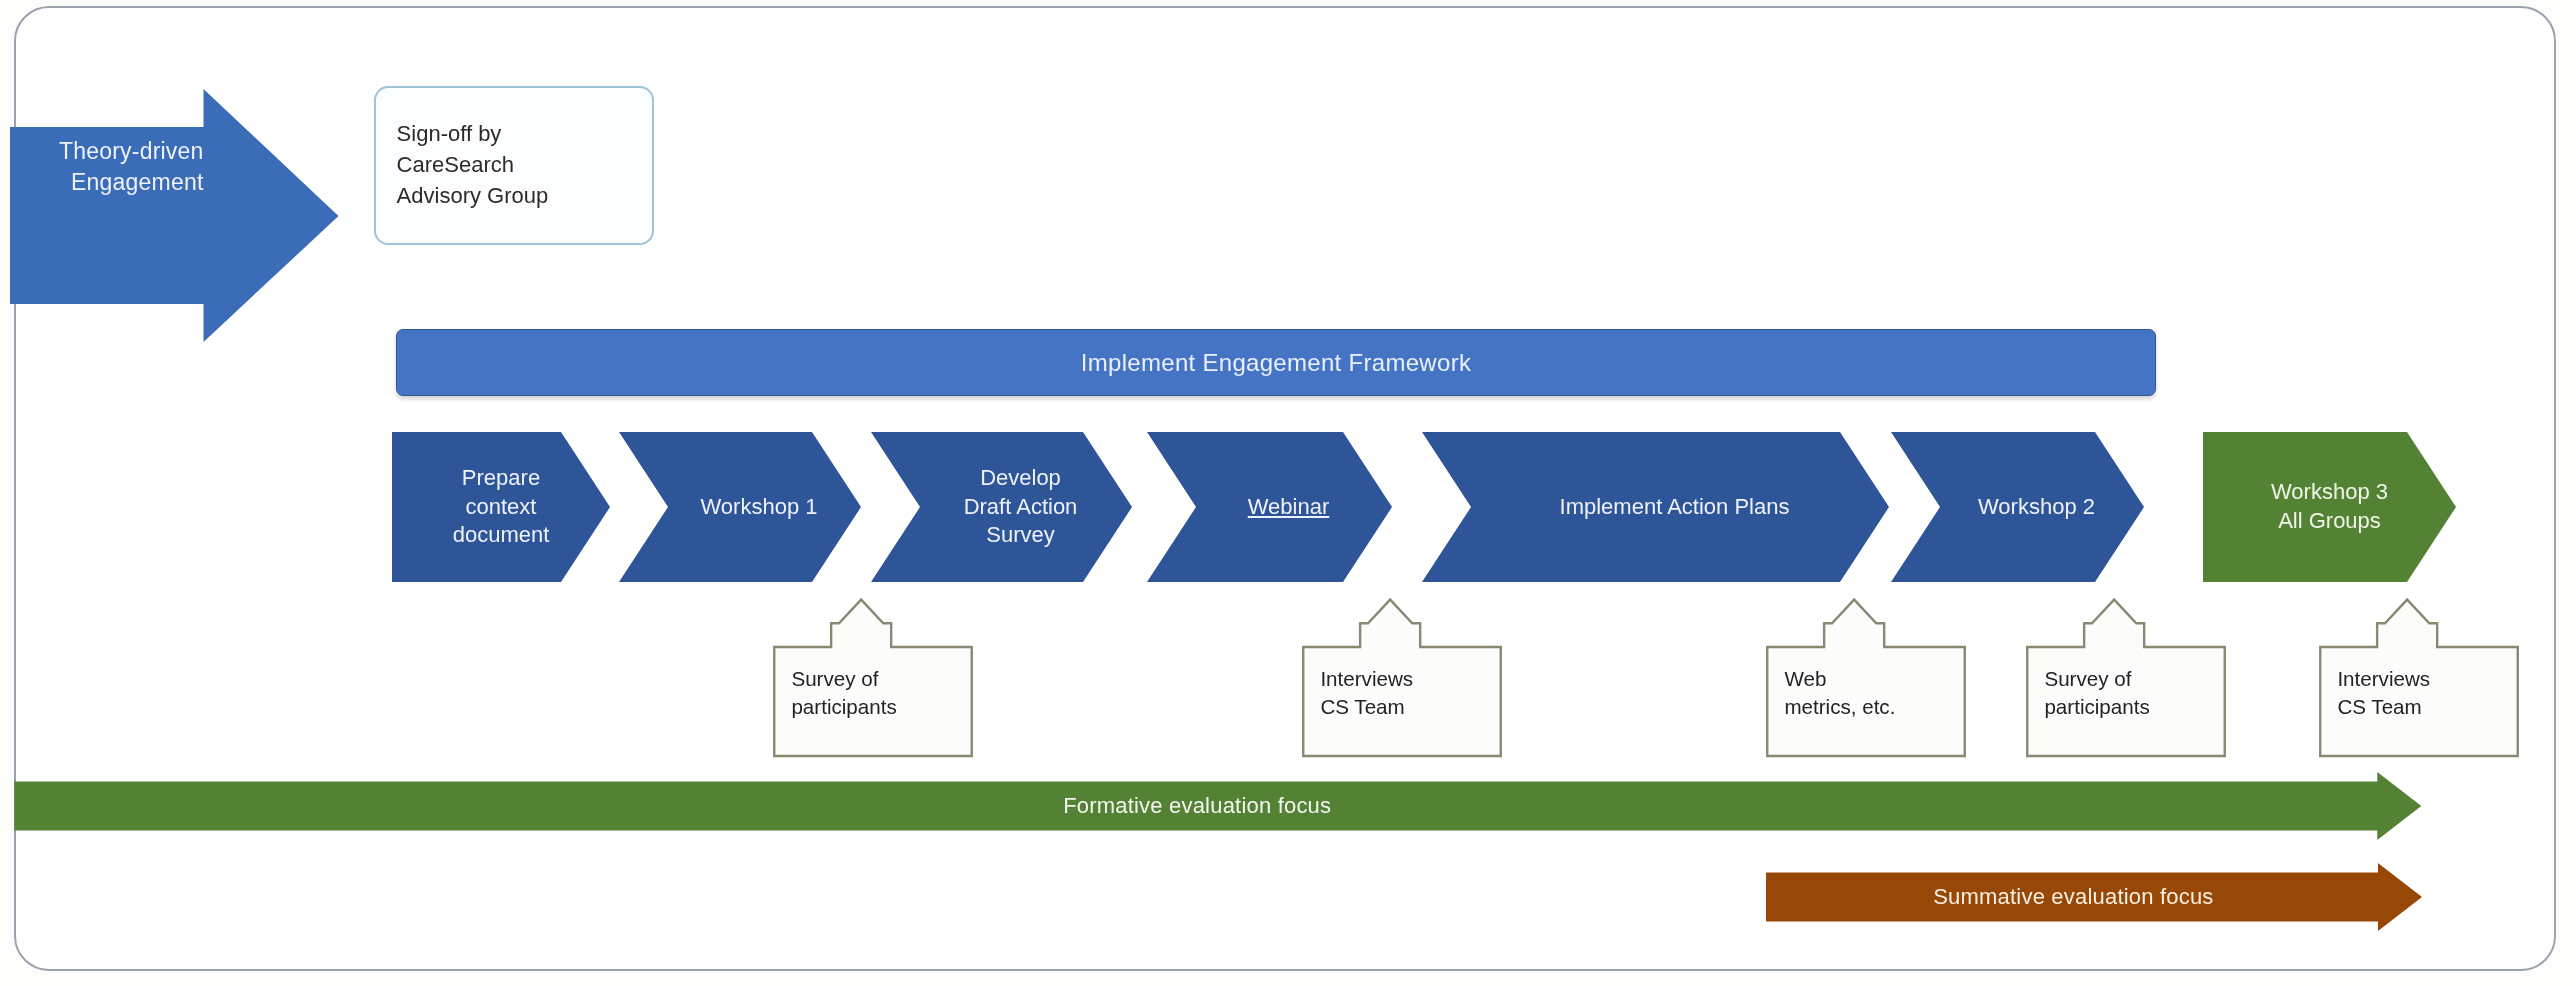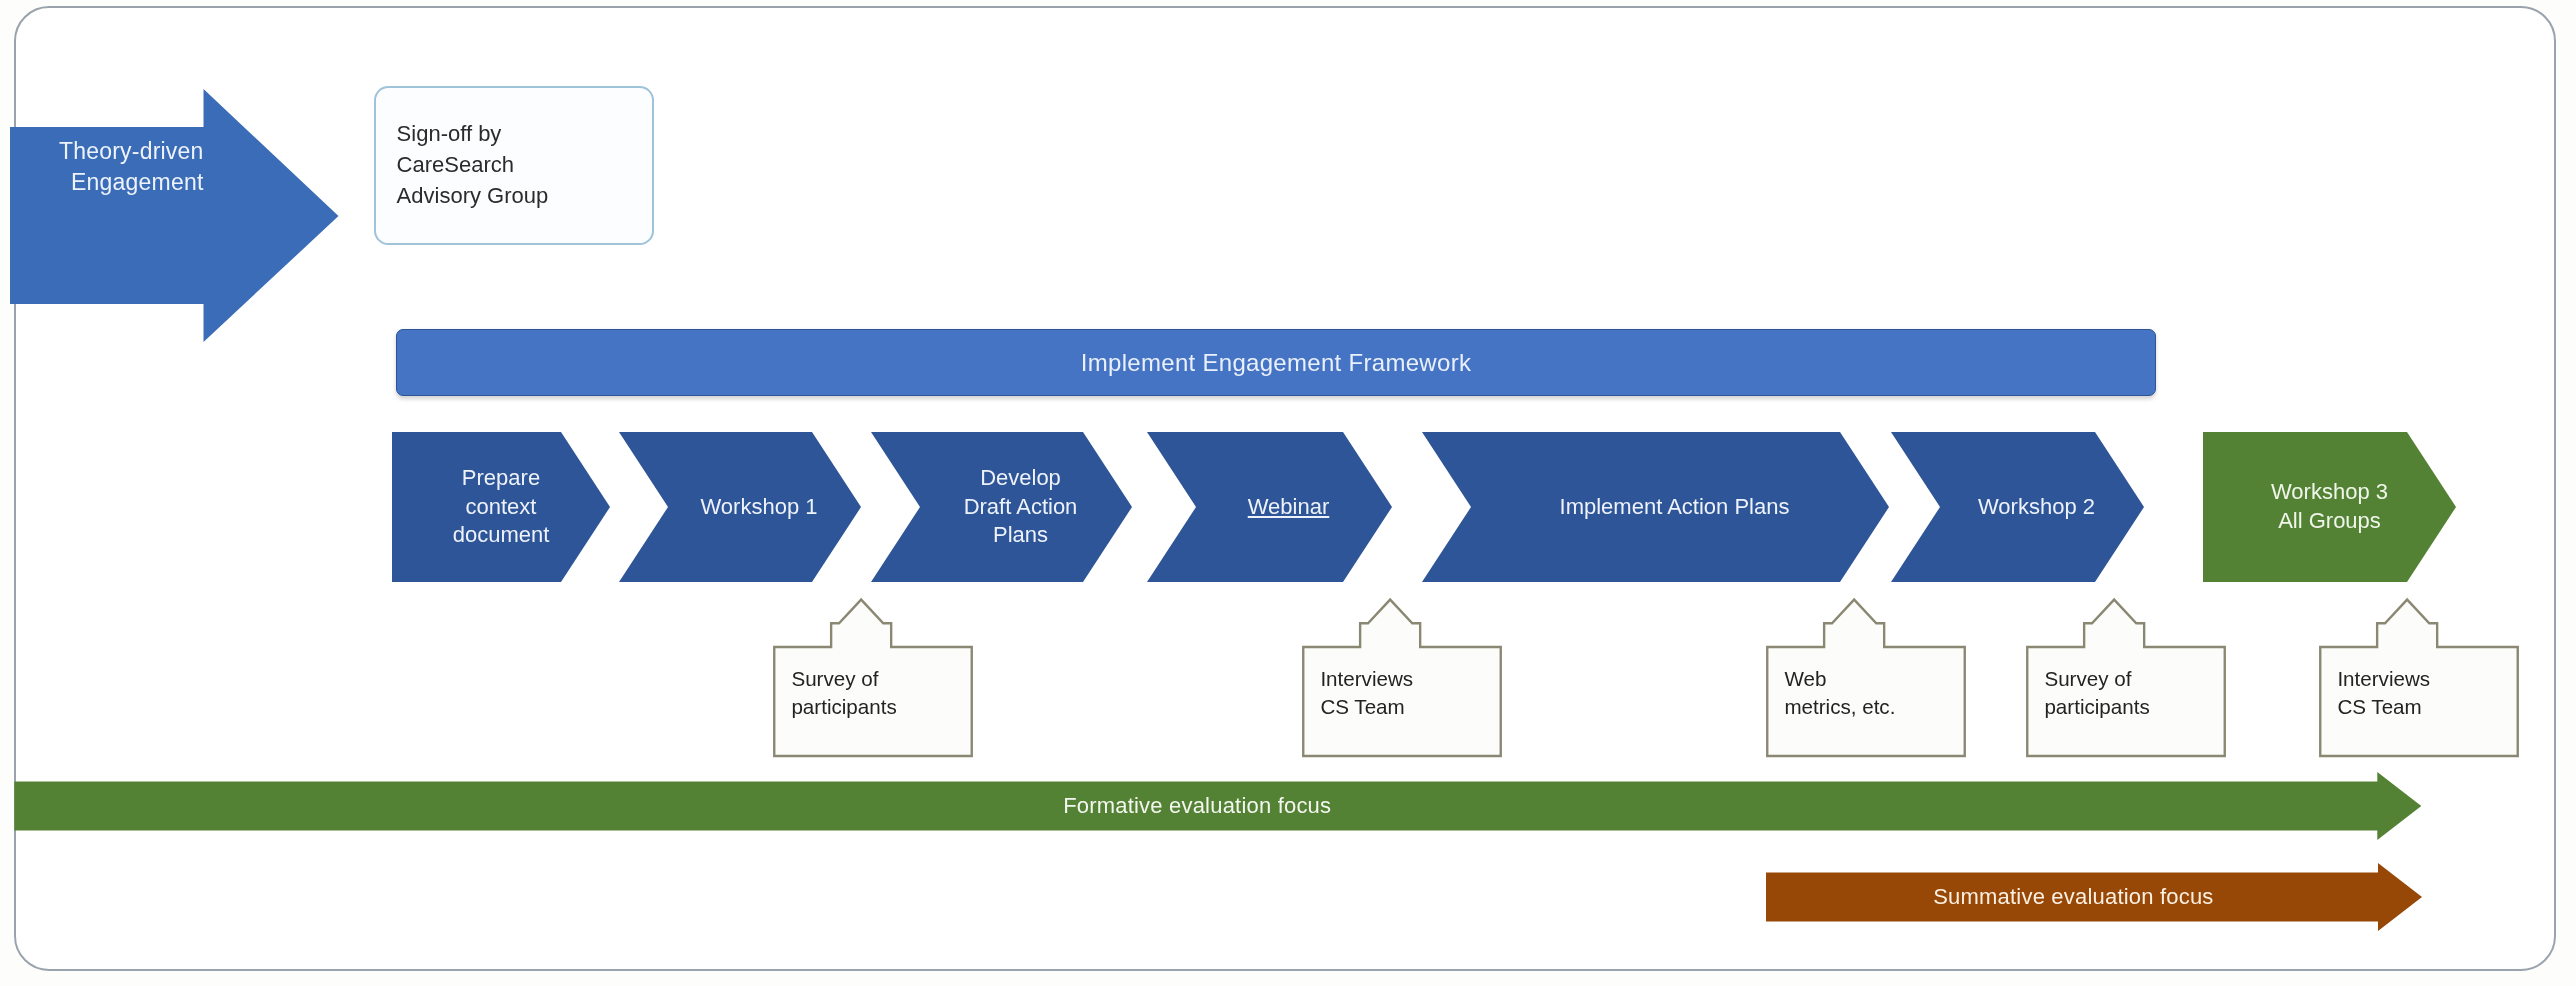--- a/index.html
+++ b/index.html
@@ -130,21 +130,21 @@
   <div class="chev notched" style="left:619px;top:432px;width:242px;">
     <span class="chev-label">
       <span>Workshop 1</span>
     </span>
   </div>
 
   <div class="chev notched" style="left:871px;top:432px;width:261px;">
     <span class="chev-label">
       <span>Develop</span><br>
       <span>Draft Action</span><br>
-      <span>Plans</span>
+      <span>Survey</span>
     </span>
   </div>
 
   <div class="chev notched" style="left:1147px;top:432px;width:245px;text-decoration:underline;">
     <span class="chev-label">
       <span>Webinar</span>
     </span>
   </div>
 
   <div class="chev notched" style="left:1422px;top:432px;width:467px;">

